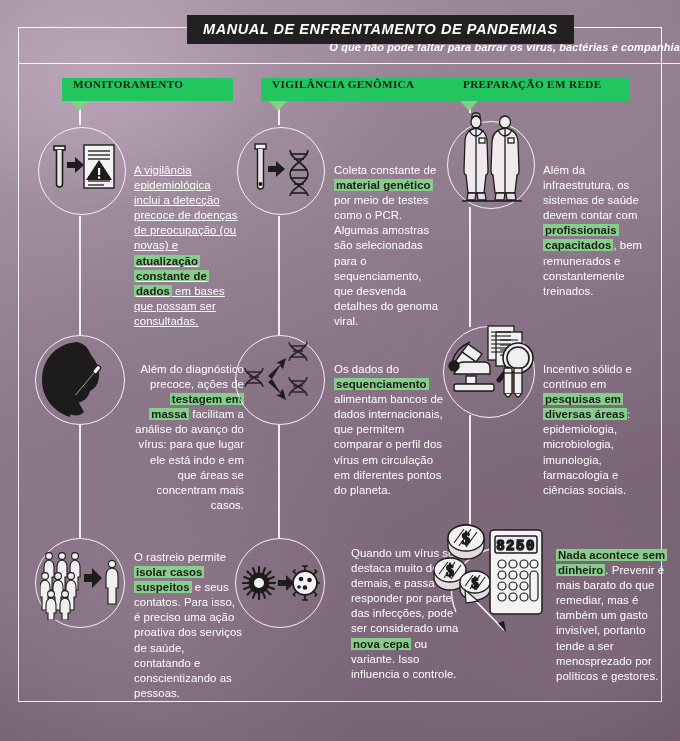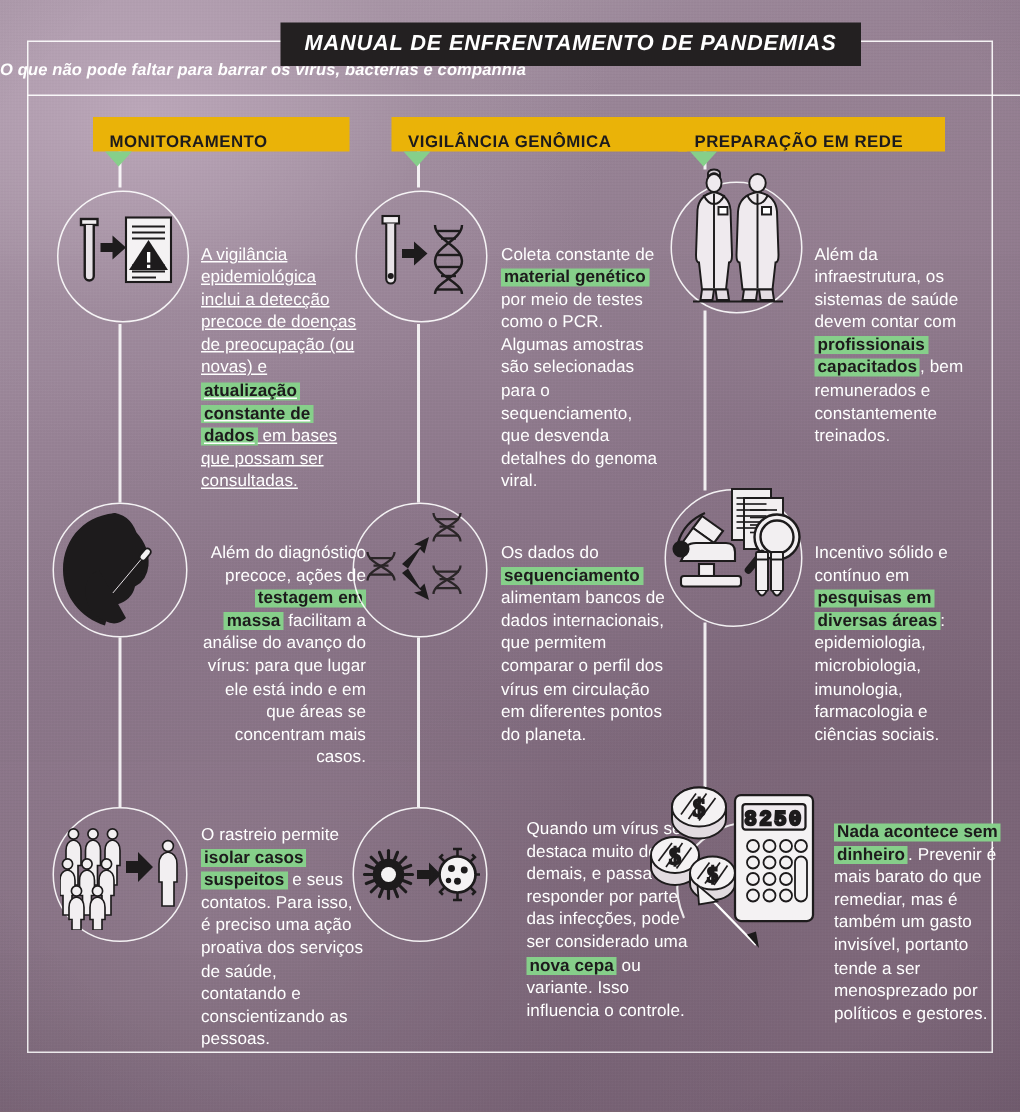--- a/index.html
+++ b/index.html
@@ -47,30 +47,31 @@
     position:absolute;left:187px;top:15px;
     background:#232021;
     padding:6px 16px 7px 16px;
     z-index:6;
   }
   #titlebar .t{
     color:#fff;font-weight:700;font-size:14.5px;letter-spacing:.55px;
     white-space:nowrap;font-stretch:condensed;font-style:italic;
   }
   #subtitle{
-    position:absolute;left:0;top:41px;width:680px;text-align:left;
+    position:absolute;left:0;top:41px;width:680px;text-align:right;
     color:#ffffff;font-size:11px;font-style:italic;font-weight:700;
     letter-spacing:.1px;z-index:5;
   }
 
   
   .colhead{
-    position:absolute;height:23px;background:#eab308;
-    display:flex;align-items:flex-end;
+    position:absolute;height:23px;background:#22c55e;
+    display:flex;align-items:flex-start;
     z-index:4;
+    font-family:Liberation Serif, serif;
   }
   .colhead span{
     color:#1d1b1c;font-weight:700;font-size:11.2px;letter-spacing:.35px;
     padding-left:11px;white-space:nowrap;
   }
   .colhead:after{
     content:"";position:absolute;left:8px;top:23px;
     border-left:9px solid transparent;border-right:9px solid transparent;
     border-top:10px solid #86cf8a;
   }

